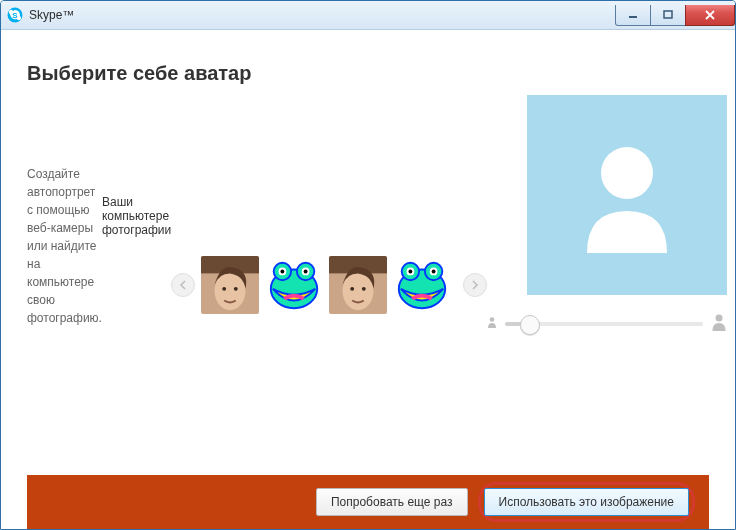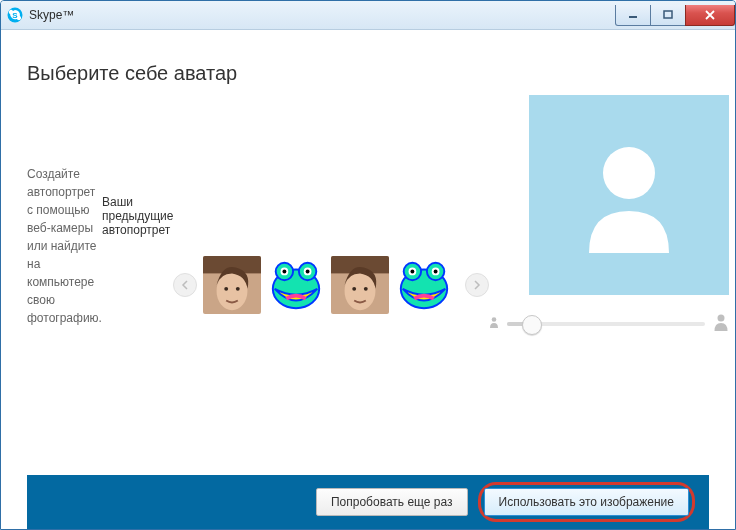--- a/index.html
+++ b/index.html
@@ -7,38 +7,38 @@
 .titlebar{height:28px;background:linear-gradient(#eaf3fb,#d7e7f5);display:flex;align-items:center;padding:0 0 0 6px;border-bottom:1px solid #b7cde0;}
 .titlebar .appicon{width:16px;height:16px;margin-right:6px;}
 .titlebar .title{flex:0 0 auto;font-size:12px;color:#2b2b2b;}
 .titlebar .spacer{flex:1 1 auto;}
 .win-btns{display:flex;height:20px;margin-top:-1px;}
 .win-btn{width:34px;height:20px;border:1px solid #5a7ca0;border-top:none;background:linear-gradient(#e9f2fb,#cfe2f3);display:flex;align-items:center;justify-content:center;margin-left:-1px;}
 .win-btn:first-child{border-bottom-left-radius:3px;}
 .win-btn.close{width:48px;background:linear-gradient(#f07f7f,#d9534f 40%,#c73c37);border-color:#8a2a22;border-bottom-right-radius:3px;}
 .win-btn svg{display:block;}
 .content{flex:1 1 auto;position:relative;padding:18px 26px 0 26px;background:#fff;display:flex;flex-direction:column;}
-h1.page-title{font-weight:400;font-size:20px;color:#333;margin:14px 0 0 0;}
+h1.page-title{font-weight:700;font-size:20px;color:#333;margin:14px 0 0 0;}
 .mid{flex:1 1 auto;display:flex;}
 .left-col{flex:0 0 300px;display:flex;flex-direction:row;}
 .instr{color:#666;line-height:1.5;margin-top:80px;}
 .prev-title{margin-top:110px;color:#333;}
 .thumbs{display:flex;align-items:center;margin-top:10px;}
 .nav-circle{width:22px;height:22px;border-radius:50%;background:#f1f1f1;border:1px solid #e0e0e0;display:flex;align-items:center;justify-content:center;color:#bdbdbd;flex:0 0 auto;}
 .nav-circle:first-child{margin-right:6px;}
 .nav-circle:last-child{margin-left:6px;}
 .thumb{width:58px;height:58px;margin-right:6px;flex:0 0 auto;border-radius:2px;overflow:hidden;}
 .right-col{flex:1 1 auto;display:flex;flex-direction:column;align-items:flex-end;padding-right:20px;}
 .preview{width:200px;height:200px;background:#a9daed;display:flex;align-items:center;justify-content:center;margin-top:10px;}
 .zoom-row{width:240px;display:flex;align-items:center;margin-top:18px;}
 .person-icon{color:#bfbfbf;flex:0 0 auto;}
 .slider{flex:1 1 auto;height:4px;background:#e8e8e8;border-radius:2px;margin:0 8px;position:relative;}
 .slider .track-fill{position:absolute;left:0;top:0;height:100%;width:12%;background:#d0d0d0;border-radius:2px;}
 .slider .handle{position:absolute;top:50%;left:12%;width:18px;height:18px;margin:-9px 0 0 -9px;border-radius:50%;background:#fafafa;border:1px solid #c8c8c8;box-shadow:0 1px 1px rgba(0,0,0,.15);}
-.footer{height:54px;display:flex;align-items:center;justify-content:flex-end;padding:0 14px;background:#0369a1;}
+.footer{height:54px;display:flex;align-items:center;justify-content:flex-end;padding:0 14px;background:#c2410c;}
 .btn{height:26px;padding:0 14px;border:1px solid #b9b9b9;background:linear-gradient(#fdfdfd,#ededed);border-radius:2px;font-size:12px;color:#333;cursor:default;display:flex;align-items:center;margin-left:10px;}
 .btn.primary{border-color:#2d8fd6;background:linear-gradient(#f3faff,#d7edfb);}
 .highlight-ring{border:3px solid #d23a2e;border-radius:18px;padding:3px;margin-left:10px;display:flex;}
 .highlight-ring .btn{margin-left:0;}
 
 .face-svg{width:100%;height:100%;display:block;}
 
 .frog-svg{width:100%;height:100%;display:block;}
 </style>
 </head>
@@ -76,21 +76,21 @@
   </div>
 
   <div class="content">
     <h1 class="page-title">Выберите себе аватар</h1>
 
     <div class="mid">
 
       <div class="left-col">
         <div class="instr">Создайте автопортрет с помощью веб-камеры или найдите на компьютере свою фотографию.</div>
 
-        <div class="prev-title">Ваши предыдущие автопортрет</div>
+        <div class="prev-title">Ваши компьютере фотографии</div>
 
         <div class="thumbs">
           <div class="nav-circle">
             <svg width="8" height="10">
                 <path d="M6 1 L2 5 L6 9" fill="none" stroke="currentColor" stroke-width="1.5"></path>
               </svg>
           </div>
 
           <div class="thumb">
             <svg class="face-svg" viewBox="0 0 60 60">

